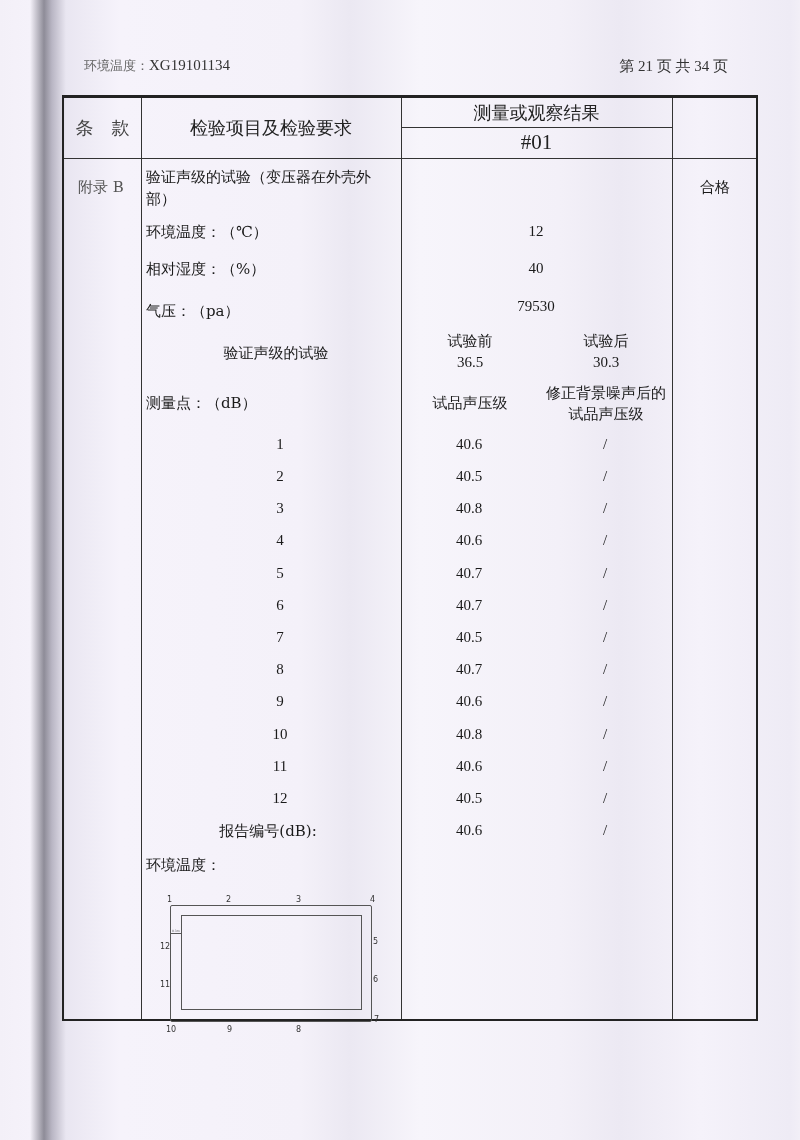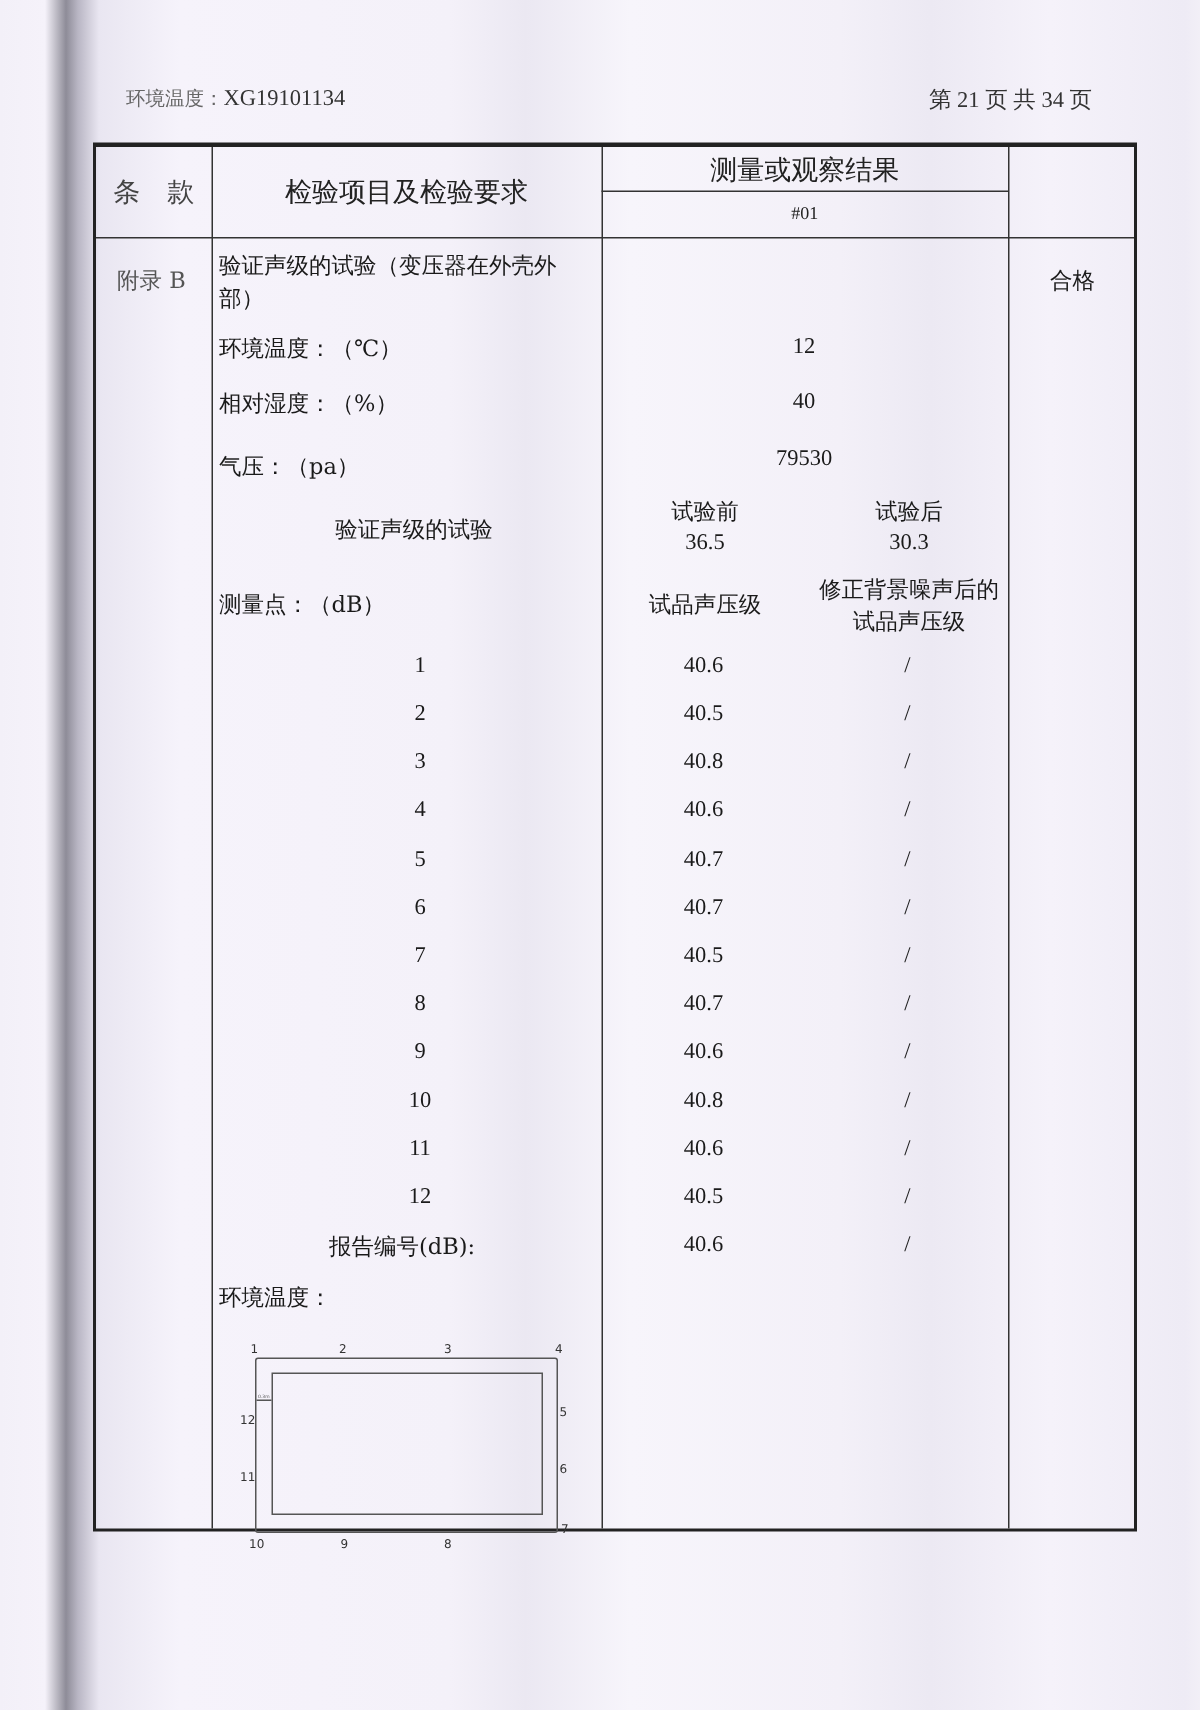--- a/index.html
+++ b/index.html
@@ -51,21 +51,21 @@
   <div class="vline" style="left:77px"></div>
   <div class="vline" style="left:337px"></div>
   <div class="vline" style="left:608px"></div>
 
   <div class="hline" style="left:337px; width:271px; top:29px"></div>
   <div class="hline" style="left:0; right:0; top:60px"></div>
 
   <div class="hdr" style="left:0; top:0; width:77px; height:60px; color:#444">条　款</div>
   <div class="hdr" style="left:337px; top:0; width:271px; height:29px">测量或观察结果</div>
   <div class="hdr" style="left:77px; top:0; width:260px; height:60px">检验项目及检验要求</div>
-  <div class="hdr serif-num" style="left:337px; top:29px; width:271px; height:31px; font-size:12px">#01</div>
+  <div class="hdr serif-num" style="left:337px; top:29px; width:271px; height:31px; font-size:21px">#01</div>
 
   <div class="cell-text clause" style="left:14px; top:80px">附录 B</div>
 
   <div class="cell-text" style="left:82px; top:70px">验证声级的试验（变压器在外壳外</div>
   <div class="cell-text" style="left:82px; top:92px">部）</div>
 
   <div class="cell-text" style="left:636px; top:80px">合格</div>
 
   <div class="cell-text" style="left:82px; top:125px">环境温度：（℃）</div>
   <div class="cell-text serif-num center" style="left:472px; top:125px">12</div>

